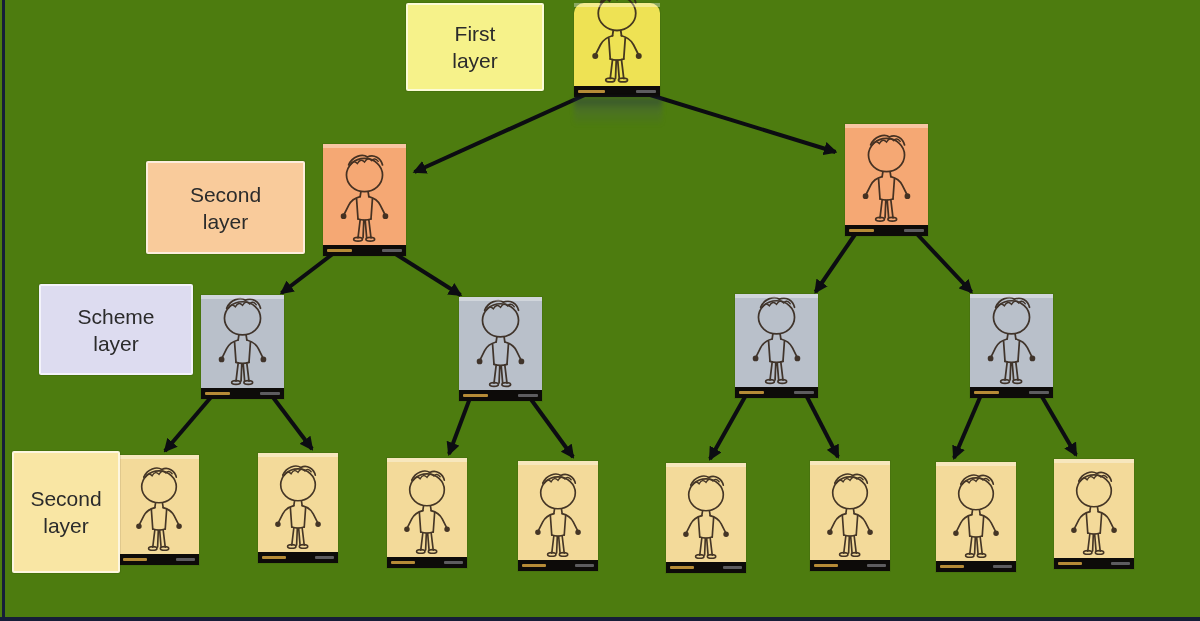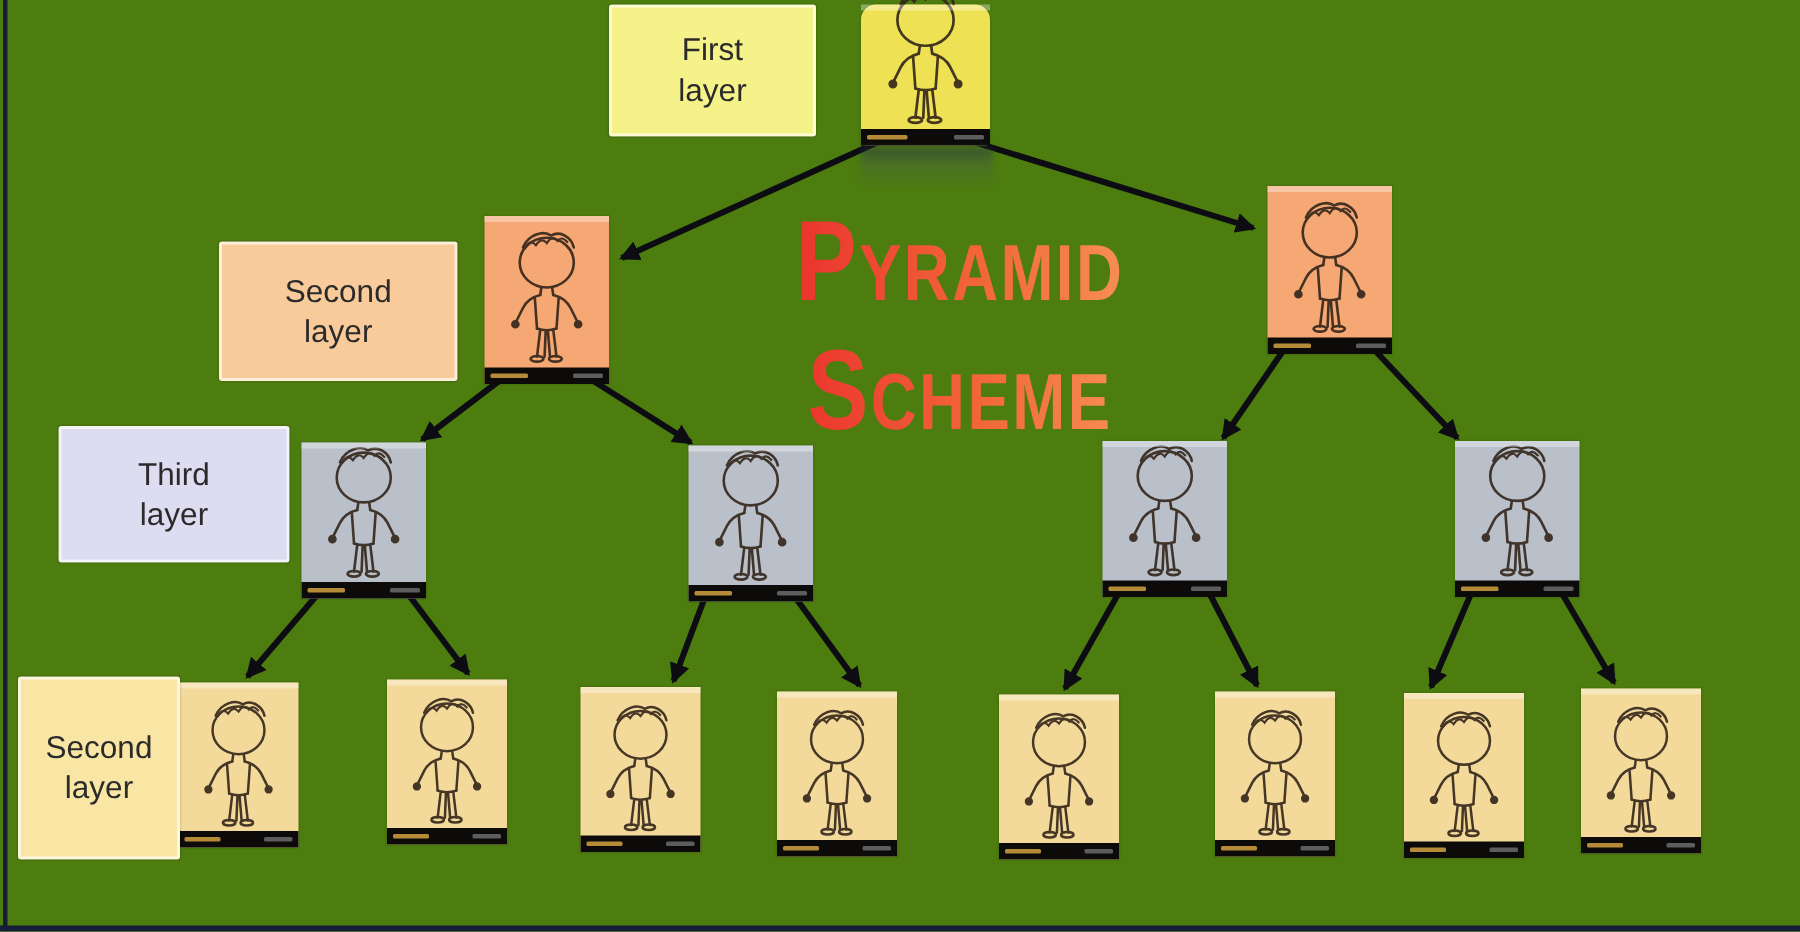--- a/index.html
+++ b/index.html
@@ -457,29 +457,25 @@
 
   <div class="note" id="note-0" style="background: rgb(246, 242, 138);">
     <div>First</div>
     <div>layer</div>
   </div>
   <div class="note" id="note-1" style="background: rgb(249, 203, 155);">
     <div>Second</div>
     <div>layer</div>
   </div>
   <div class="note" id="note-2" style="background: rgb(221, 220, 240);">
-    <div>Third</div>
+    <div>Scheme</div>
     <div>layer</div>
   </div>
   <div class="note" id="note-3" style="background: rgb(249, 230, 164);">
     <div>Second</div>
     <div>layer</div>
   </div>
 
-  <div class="title">
-    <div class="title-line" style="background-image: linear-gradient(90deg, rgb(232, 34, 42), rgb(242, 103, 57) 55%, rgb(249, 160, 95));">Pyramid</div>
-    <div class="title-line" style="background-image: linear-gradient(90deg, rgb(232, 34, 42), rgb(242, 103, 57) 55%, rgb(249, 160, 95));">Scheme</div>
-  </div>
 
   <div class="edge edge-left" style="background: rgb(22, 29, 56);"></div>
   <div class="edge edge-right" style="background: rgb(44, 59, 99);"></div>
   <div class="edge edge-bottom" style="background: rgb(22, 29, 56);"></div>
 </div>
 
 </body></html>

